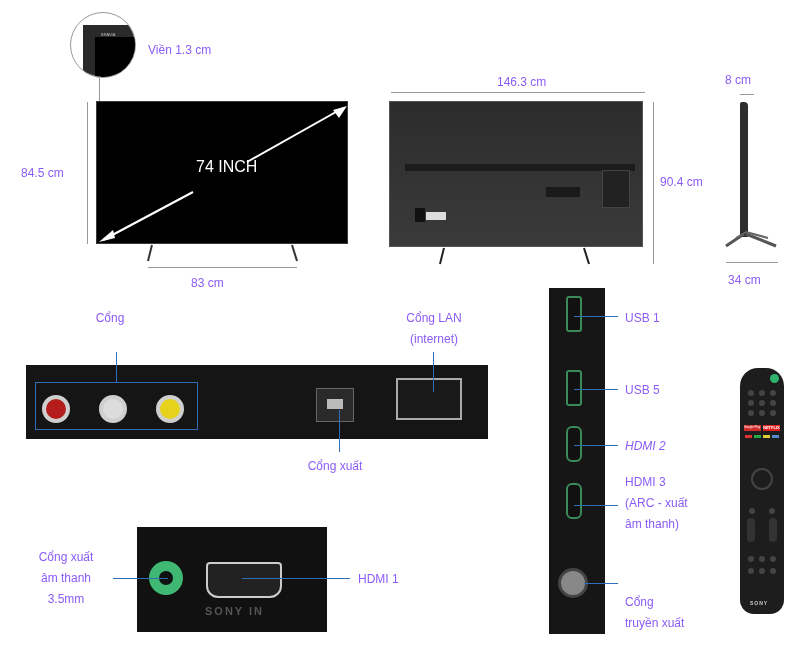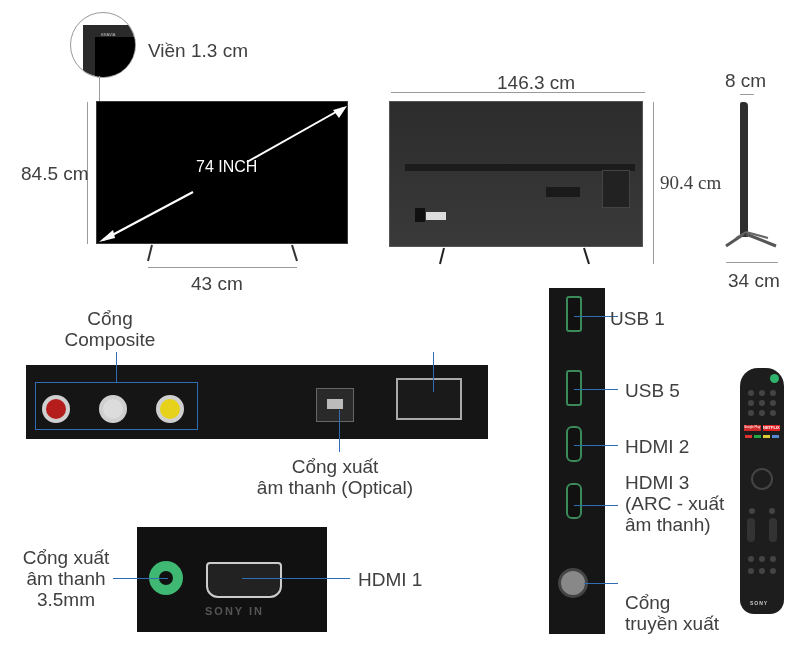--- a/index.html
+++ b/index.html
@@ -1,19 +1,19 @@
 <!DOCTYPE html>
 <html><head>
 <meta charset="utf-8">
 <style>
   html, body { margin:0; padding:0; }
   body { width:800px; height:646px; background:#ffffff; position:relative; overflow:hidden;
          font-family:"Liberation Sans", sans-serif; color:#7a7a7a; }
   .abs { position:absolute; }
-  .lbl { position:absolute; font-size:19px; color:#404040; line-height:21px; white-space:nowrap; }
+  .lbl { position:absolute; font-size:12px; color:#8b5cf6; line-height:21px; white-space:nowrap; }
   .lbl.c { text-align:center; }
   .dim-line { position:absolute; background:#9a9a9a; }
   .blue { position:absolute; background:#2f6db5; }
   
   .tv-front { left:96px; top:101px; width:252px; height:143px; background:#000; border:1px solid #3a3a3a; box-sizing:border-box; }
   .tv-text { left:196px; top:158px; font-size:16px; color:#fff; }
   .bezel-circle { left:70px; top:12px; width:64px; height:64px; border-radius:50%; border:1px solid #999; overflow:hidden; background:#fff; }
   .bezel-circle .frame { position:absolute; left:12px; top:12px; width:60px; height:60px; background:#2a2a2a; }
   .bezel-circle .inner { position:absolute; left:24px; top:24px; width:50px; height:50px; background:#000; }
   .bezel-circle .brand { position:absolute; left:30px; top:19px; font-size:4px; color:#bbb; }
@@ -49,71 +49,71 @@
 
 <svg class="abs" style="left:140px;top:243px" width="170" height="20">
   <line x1="12" y1="2" x2="8" y2="18" stroke="#333" stroke-width="2"></line>
   <line x1="152" y1="2" x2="157" y2="18" stroke="#333" stroke-width="2"></line>
 </svg>
 
 <div class="dim-line" style="left:87px;top:102px;width:1px;height:142px;"></div>
 <div class="lbl" style="left:21px;top:163px;">84.5 cm</div>
 
 <div class="dim-line" style="left:148px;top:267px;width:149px;height:1px;"></div>
-<div class="lbl" style="left:191px;top:273px;">43 cm</div>
+<div class="lbl" style="left:191px;top:273px;">83 cm</div>
 
 <div class="lbl" style="left:497px;top:72px;">146.3 cm</div>
 <div class="dim-line" style="left:391px;top:92px;width:254px;height:1px;"></div>
 <div class="abs tv-back">
   <div class="abs" style="left:15px;top:62px;width:230px;height:7px;background:#1c1c1c;"></div>
   <div class="abs" style="left:212px;top:68px;width:26px;height:36px;background:#222;border:1px solid #444;"></div>
   <div class="abs" style="left:156px;top:85px;width:34px;height:10px;background:#1a1a1a;"></div>
   <div class="abs" style="left:36px;top:110px;width:20px;height:8px;background:#ddd;"></div>
   <div class="abs" style="left:25px;top:106px;width:10px;height:14px;background:#111;"></div>
 </div>
 <svg class="abs" style="left:430px;top:246px" width="170" height="20">
   <line x1="14" y1="2" x2="10" y2="18" stroke="#222" stroke-width="2"></line>
   <line x1="154" y1="2" x2="159" y2="18" stroke="#222" stroke-width="2"></line>
 </svg>
 <div class="dim-line" style="left:653px;top:102px;width:1px;height:162px;"></div>
-<div class="lbl" style="left:660px;top:172px;font-family:Liberation Serif, serif;">90.4 cm</div>
+<div class="lbl" style="left:660px;top:172px;">90.4 cm</div>
 
 <div class="lbl" style="left:725px;top:70px;">8 cm</div>
 <div class="dim-line" style="left:740px;top:94px;width:14px;height:1px;"></div>
 <div class="abs tv-side"></div>
 <svg class="abs" style="left:724px;top:228px" width="56" height="22">
   <line x1="20" y1="6" x2="2" y2="18" stroke="#555" stroke-width="3"></line>
   <line x1="22" y1="6" x2="52" y2="18" stroke="#555" stroke-width="3"></line>
   <line x1="22" y1="4" x2="12" y2="10" stroke="#666" stroke-width="2"></line>
   <line x1="22" y1="4" x2="44" y2="10" stroke="#666" stroke-width="2"></line>
 </svg>
 <div class="dim-line" style="left:726px;top:262px;width:52px;height:1px;"></div>
 <div class="lbl" style="left:728px;top:270px;">34 cm</div>
 
 <div class="lbl c" style="left:60px;top:308px;width:100px;">
   <div>Cổng</div>
-  <div>Composite</div>
 </div>
 <div class="lbl c" style="left:380px;top:308px;width:108px;">
+  <div>Cổng LAN</div>
+  <div>(internet)</div>
 </div>
 <div class="abs panel" style="left:26px;top:365px;width:462px;height:74px;"></div>
 <div class="abs" style="left:35px;top:382px;width:163px;height:48px;border:1px solid #2f6db5;box-sizing:border-box;"></div>
 <div class="rca" style="left:42px;top:395px;background:#b51d1d;"></div>
 <div class="rca" style="left:99px;top:395px;background:#dcdcdc;"></div>
 <div class="rca" style="left:156px;top:395px;background:#e6d21a;"></div>
 <div class="blue" style="left:116px;top:352px;width:1px;height:30px;"></div>
 <div class="abs" style="left:316px;top:388px;width:36px;height:32px;background:#2a2a2a;border:1px solid #666;">
   <div class="abs" style="left:10px;top:10px;width:16px;height:10px;background:#bbb;"></div>
 </div>
 <div class="blue" style="left:339px;top:410px;width:1px;height:42px;"></div>
 <div class="abs" style="left:396px;top:378px;width:66px;height:42px;background:#1a1a1a;border:2px solid #aaa;box-sizing:border-box;"></div>
 <div class="blue" style="left:433px;top:352px;width:1px;height:40px;"></div>
 <div class="lbl c" style="left:240px;top:456px;width:190px;">
   <div>Cổng xuất</div>
-  <div>âm thanh (Optical)</div>
 </div>
 
 <div class="abs panel" style="left:137px;top:527px;width:190px;height:105px;background:#111;"></div>
 <div class="abs" style="left:149px;top:561px;width:34px;height:34px;border-radius:50%;background:#3fb874;">
   <div class="abs" style="left:10px;top:10px;width:14px;height:14px;border-radius:50%;background:#111;"></div>
 </div>
 <div class="abs" style="left:206px;top:562px;width:76px;height:36px;background:#222;border:2px solid #ccc;border-radius:4px 4px 12px 12px;box-sizing:border-box;"></div>
 <div class="abs" style="left:205px;top:605px;font-size:11px;color:#555;letter-spacing:2px;font-weight:bold;">SONY IN</div>
 <div class="blue" style="left:113px;top:578px;width:55px;height:1px;"></div>
 <div class="blue" style="left:242px;top:578px;width:108px;height:1px;"></div>
@@ -128,23 +128,23 @@
 <div class="usb" style="left:566px;top:296px;"></div>
 <div class="usb" style="left:566px;top:370px;"></div>
 <div class="usb" style="left:566px;top:426px;border-radius:6px;"></div>
 <div class="usb" style="left:566px;top:483px;border-radius:6px;"></div>
 <div class="abs" style="left:558px;top:568px;width:30px;height:30px;border-radius:50%;background:#888;border:3px solid #444;box-sizing:border-box;"></div>
 <div class="blue" style="left:574px;top:316px;width:44px;height:1px;"></div>
 <div class="blue" style="left:574px;top:389px;width:44px;height:1px;"></div>
 <div class="blue" style="left:574px;top:445px;width:44px;height:1px;"></div>
 <div class="blue" style="left:574px;top:505px;width:44px;height:1px;"></div>
 <div class="blue" style="left:584px;top:583px;width:34px;height:1px;"></div>
-<div class="lbl" style="left:610px;top:308px;">USB 1</div>
+<div class="lbl" style="left:625px;top:308px;">USB 1</div>
 <div class="lbl" style="left:625px;top:380px;">USB 5</div>
-<div class="lbl" style="left:625px;top:436px;">HDMI 2</div>
+<div class="lbl" style="left:625px;top:436px;font-style:italic;">HDMI 2</div>
 <div class="lbl" style="left:625px;top:472px;">
   <div>HDMI 3</div>
   <div>(ARC - xuất</div>
   <div>âm thanh)</div>
 </div>
 <div class="lbl" style="left:625px;top:592px;">
   <div>Cổng</div>
   <div>truyền xuất</div>
 </div>
 

